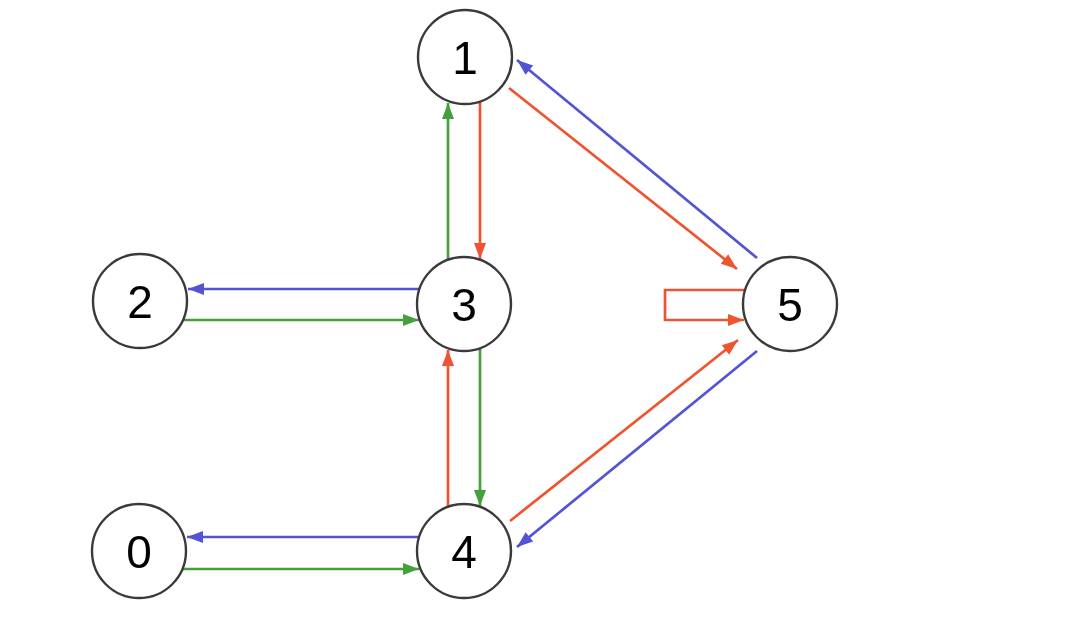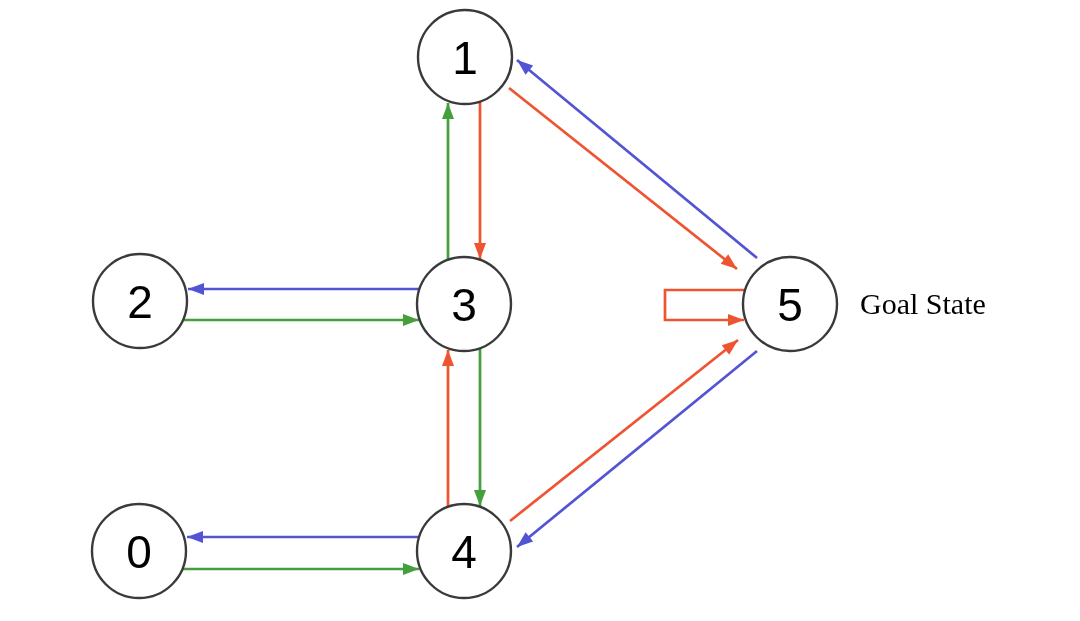--- a/index.html
+++ b/index.html
@@ -78,14 +78,13 @@
       </g>
       <g>
         <circle cx="139" cy="551" r="47" fill="#ffffff" stroke="#3a3a3a" stroke-width="2.4"></circle>
         <text x="139" y="551" text-anchor="middle" dy="0.36em" font-family="&quot;Liberation Sans&quot;, sans-serif" font-size="46" fill="#000000">0</text>
       </g>
       <g>
         <circle cx="464" cy="551" r="47" fill="#ffffff" stroke="#3a3a3a" stroke-width="2.4"></circle>
         <text x="464" y="551" text-anchor="middle" dy="0.36em" font-family="&quot;Liberation Sans&quot;, sans-serif" font-size="46" fill="#000000">4</text>
       </g>
     </svg>
-  <div class="goal-label">Goal State</div>
 </div>
 
 </body></html>

